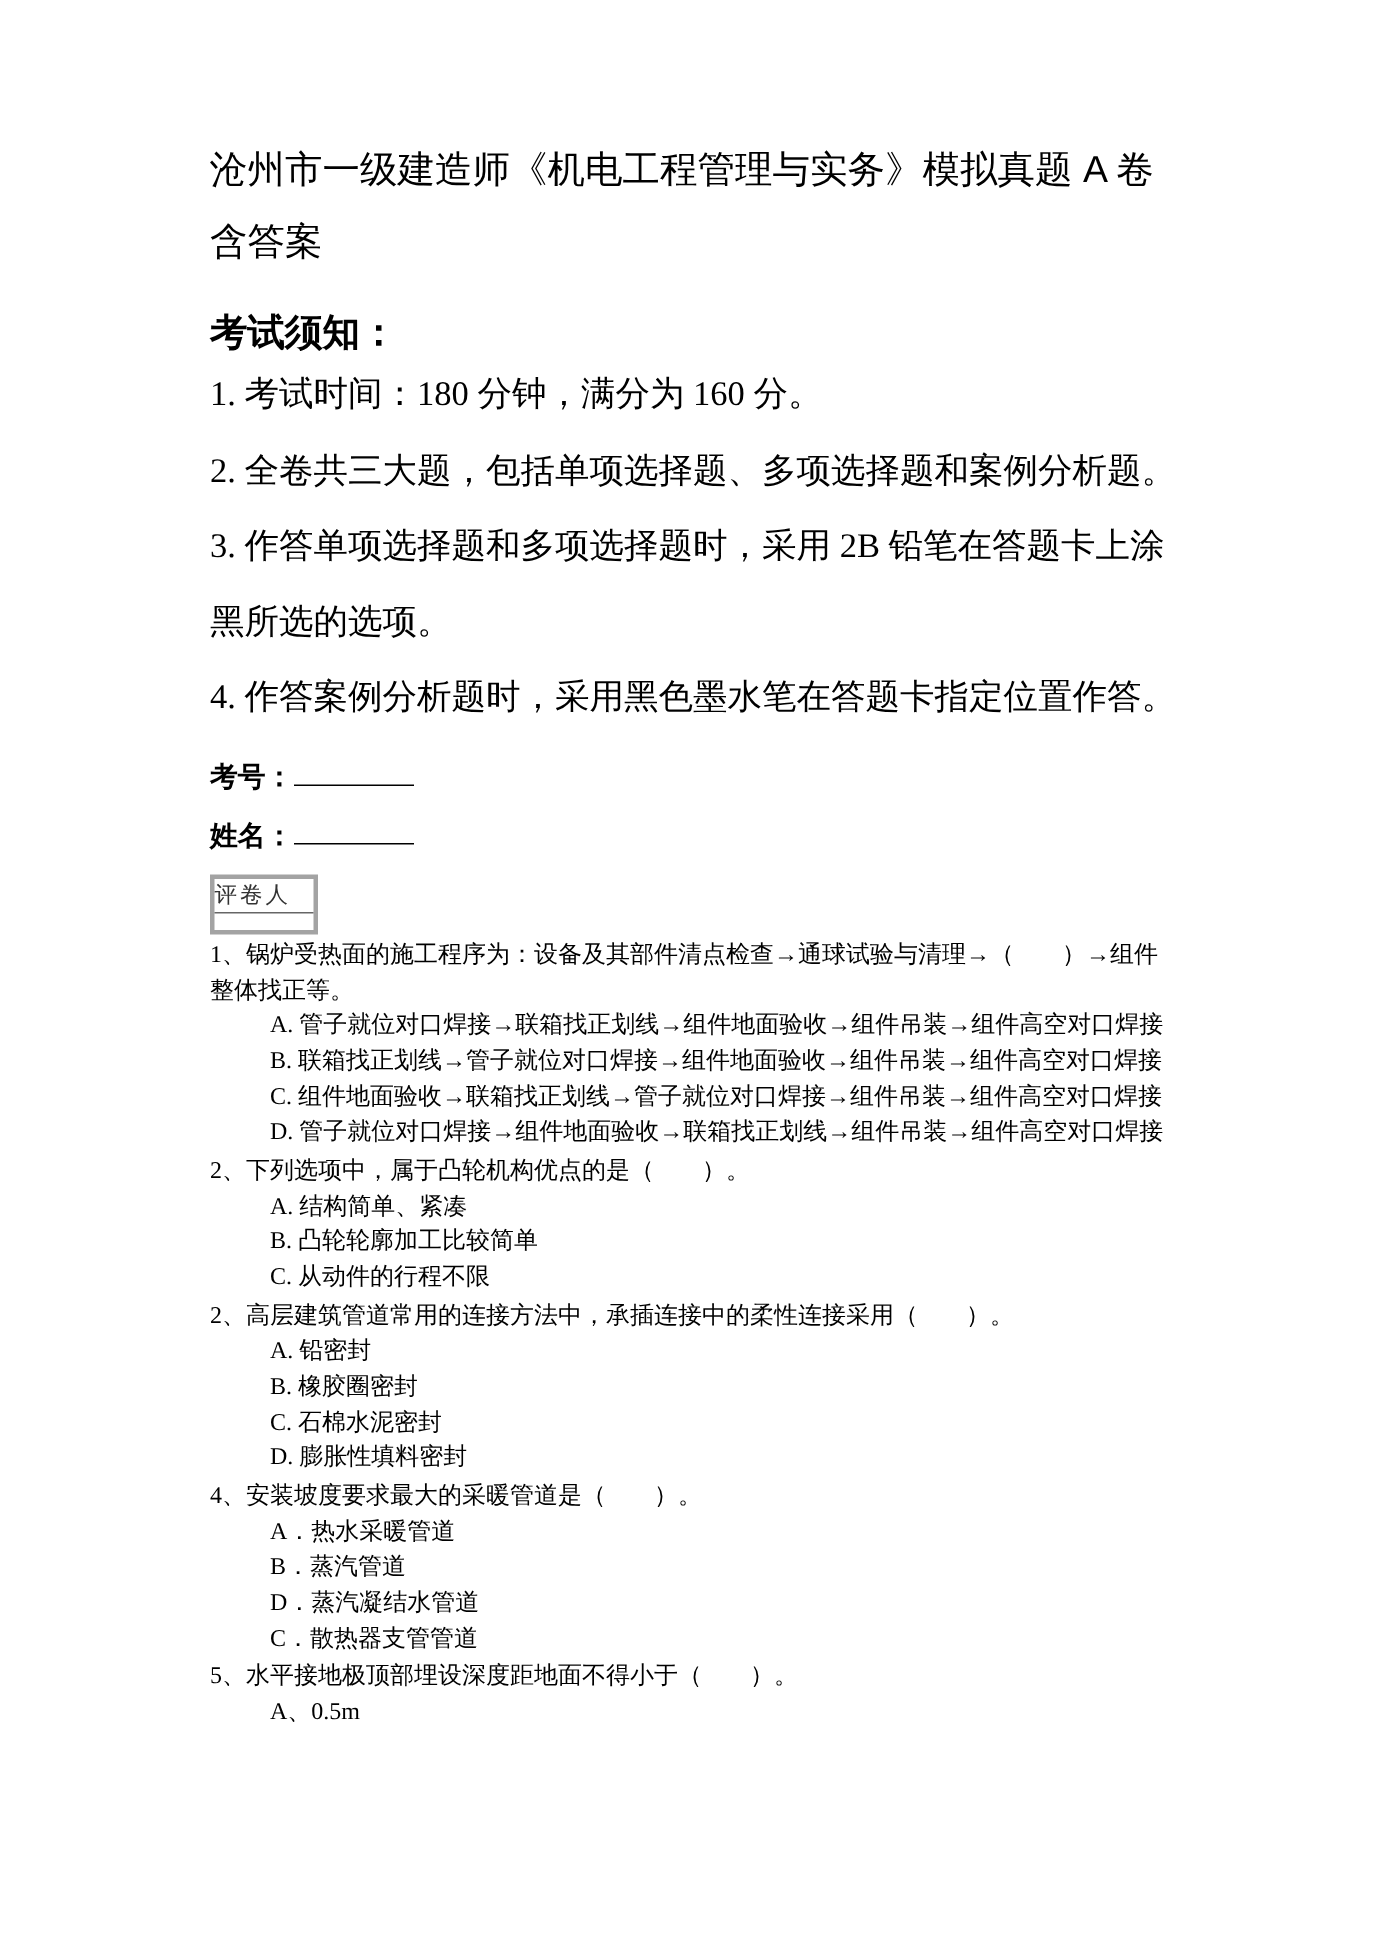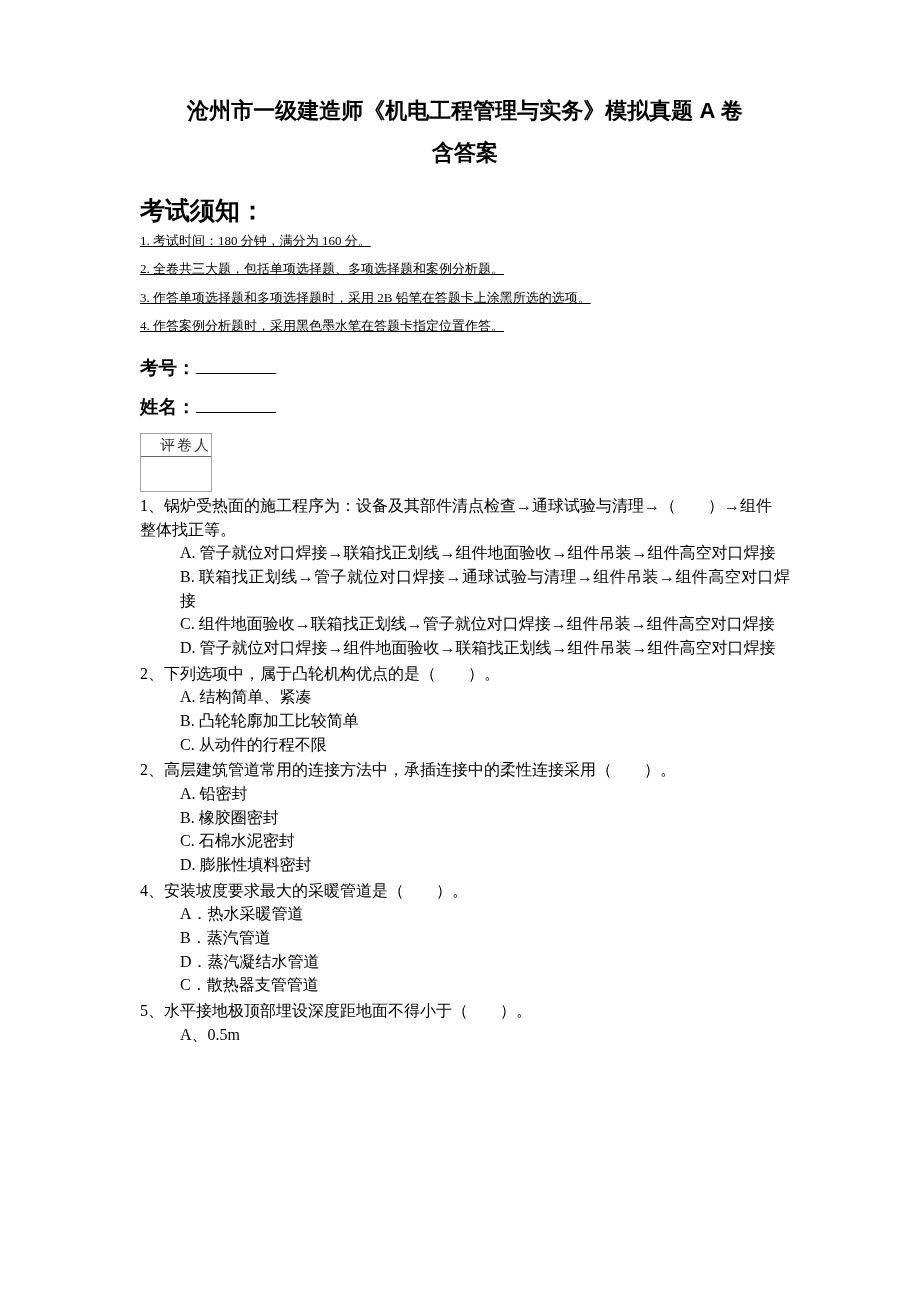--- a/index.html
+++ b/index.html
@@ -9,55 +9,54 @@
     font-family: "SimSun", "宋体", serif;
     color: #000;
     width: 920px;
   }
   .page {
     box-sizing: border-box;
     width: 920px;
     padding: 90px 130px 40px 140px;
   }
   .title-line {
-    text-align: center;
+    text-align: left;
     font-family: "SimHei", "黑体", sans-serif;
-    font-size: 22px;
-    font-weight: bold;
+    font-size: 25px;
+    font-weight: normal;
     line-height: 1.9;
   }
   .notice-heading {
     font-family: Liberation Sans, sans-serif;
     font-size: 25px;
     font-weight: bold;
     margin-top: 20px;
   }
   .notice-item {
-    font-size: 13px;
+    font-size: 23px;
     line-height: 2.2;
-    text-decoration: underline;
   }
   .name-line {
     font-size: 18.5px;
     font-weight: bold;
     margin-top: 14px;
     margin-bottom: 6px;
   }
   .name-blank {
     display: inline-block;
     width: 80px;
     border-bottom: 1px solid #000;
     vertical-align: baseline;
   }
   .grader-box {
-    border: 1px solid #a3a3a3;
+    border: 3px solid #a3a3a3;
     width: 72px;
-    height: 59px;
+    height: 40px;
     margin-top: 14px;
-    text-align: right;
+    text-align: left;
     box-sizing: border-box;
     position: relative;
   }
   .grader-top {
     border-bottom: 1px solid #666;
     height: 22px;
     line-height: 22px;
     font-size: 15px;
     color: #333;
     letter-spacing: 2px;
@@ -109,21 +108,21 @@
 
   <div class="grader-box">
     <div class="grader-top">评卷人</div>
   </div>
 
 
   <div class="question">
     <div class="q-line">1、锅炉受热面的施工程序为：设备及其部件清点检查→通球试验与清理→（　　）→组件</div>
     <div class="q-line">整体找正等。</div>
     <div class="opt">A. 管子就位对口焊接→联箱找正划线→组件地面验收→组件吊装→组件高空对口焊接</div>
-    <div class="opt">B. 联箱找正划线→管子就位对口焊接→通球试验与清理→组件吊装→组件高空对口焊接</div>
+    <div class="opt">B. 联箱找正划线→管子就位对口焊接→组件地面验收→组件吊装→组件高空对口焊接</div>
     <div class="opt">C. 组件地面验收→联箱找正划线→管子就位对口焊接→组件吊装→组件高空对口焊接</div>
     <div class="opt">D. 管子就位对口焊接→组件地面验收→联箱找正划线→组件吊装→组件高空对口焊接</div>
   </div>
 
   <div class="question">
     <div class="q-line">2、下列选项中，属于凸轮机构优点的是（　　）。</div>
     <div class="opt">A. 结构简单、紧凑</div>
     <div class="opt">B. 凸轮轮廓加工比较简单</div>
     <div class="opt">C. 从动件的行程不限</div>
   </div>

